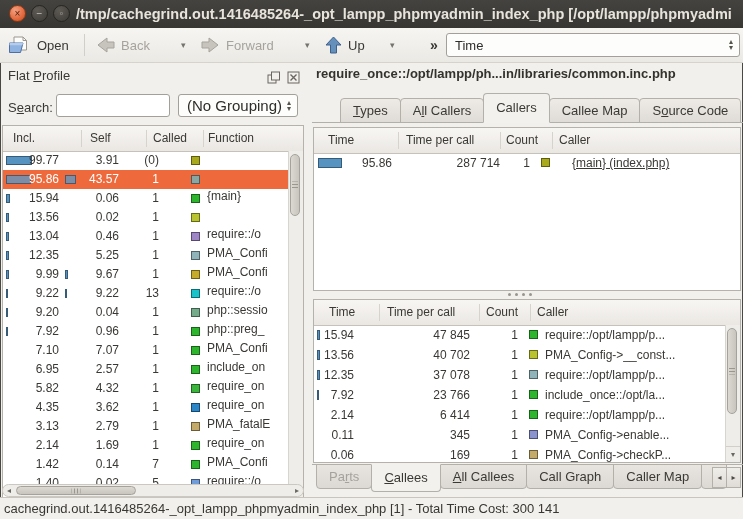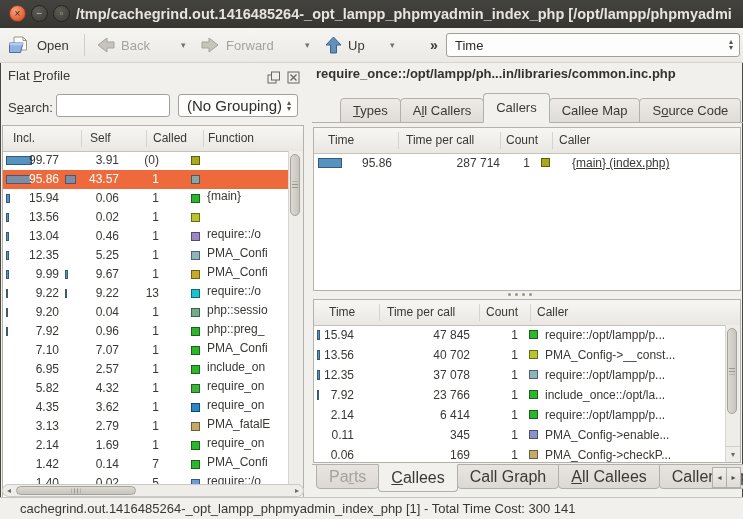--- a/index.html
+++ b/index.html
@@ -91,37 +91,37 @@
          background:repeating-linear-gradient(to right,#9a978f 0 1px,transparent 1px 3px);}
   .harrow{position:absolute;top:0;bottom:0;display:flex;align-items:center;font-size:8px;color:#6b6862;}
   
   .tabline{position:absolute;height:1px;background:#b3b0aa;}
   .tabs{position:absolute;display:flex;align-items:flex-end;z-index:2;padding-left:24px;}
   .tab{box-sizing:border-box;padding:0 12px;margin-right:-1px;font-size:13px;color:#3b3934;
        background:linear-gradient(#eeebe7,#dfdcd7);border:1px solid #b3b0aa;border-radius:4px 4px 0 0;
        height:25px;line-height:23px;white-space:nowrap;}
   .tab.active{background:#f3f1ed;height:30px;line-height:28px;border-bottom:1px solid #f3f1ed;z-index:3;position:relative;}
   .btabs{position:absolute;display:flex;align-items:flex-start;z-index:2;}
-  .btab{box-sizing:border-box;padding:0 12px;margin-right:-1px;margin-top:-1px;font-size:16px;color:#3b3934;
+  .btab{box-sizing:border-box;padding:0 12px;margin-right:-1px;margin-top:-1px;font-size:13px;color:#3b3934;
         background:linear-gradient(#e8e5e1,#dcd9d4);border:1px solid #b3b0aa;border-radius:0 0 4px 4px;
         height:25px;line-height:23px;white-space:nowrap;}
   .btab.active{background:#f3f1ed;height:28px;line-height:26px;border-top:1px solid #f3f1ed;z-index:3;position:relative;}
   .btab.disabled{color:#a5a29c;}
   .btab.clipped{width:26px;padding:0 0 0 11px;overflow:hidden;}
   .tabscroll{position:absolute;right:2px;top:467px;display:flex;z-index:4;}
   .tabscroll .tsb{width:15px;height:21px;box-sizing:border-box;border:1px solid #b3b0aa;margin-left:-1px;
                   background:linear-gradient(#f0eee9,#dfdcd7);display:flex;align-items:center;justify-content:center;
                   font-size:8px;color:#4d4b46;}
   .fn-title{position:absolute;left:316px;top:66px;width:424px;font-size:13px;font-weight:bold;color:#34322d;
             white-space:nowrap;overflow:hidden;}
   .hsplit-dots{position:absolute;top:293px;left:508px;display:flex;gap:4px;}
   .hsplit-dots i{width:3px;height:3px;border-radius:50%;background:#98958e;}
   
   .statusbar{position:absolute;left:0;right:0;top:497px;height:22px;background:#f2f0ec;
-             border-top:1px solid #c8c5bf;font-size:13px;color:#393732;line-height:21px;padding-left:20px;
+             border-top:1px solid #c8c5bf;font-size:13px;color:#393732;line-height:21px;padding-left:4px;
              white-space:nowrap;overflow:hidden;box-sizing:border-box;}
   u{text-decoration:underline;}
 </style>
 </head>
 <body>
 
 <div class="window">
 
   <div class="titlebar">
     <div class="tb-btn tb-close">
@@ -527,22 +527,22 @@
           <span>▾</span>
         </div>
     </div>
   </div>
 
   <div class="tabline" style="left:312px;right:0;top:464px;"></div>
   <div class="btabs" style="left:316px;top:465px;height:30px;">
 
   <div class="btab disabled"><span>Pa<u>r</u>ts</span></div>
       <div class="btab active"><span><u>C</u>allees</span></div>
+      <div class="btab"><span><u>A</u>ll Callees</span></div>
       <div class="btab"><span>Call Graph</span></div>
-      <div class="btab"><span><u>A</u>ll Callees</span></div>
       <div class="btab"><span>Caller Map</span></div>
       <div class="btab clipped"><span>M</span></div>
     </div>
   <div class="tabscroll">
     <span class="tsb">
         <span>◂</span>
       </span>
     <span class="tsb">
         <span>▸</span>
       </span>

